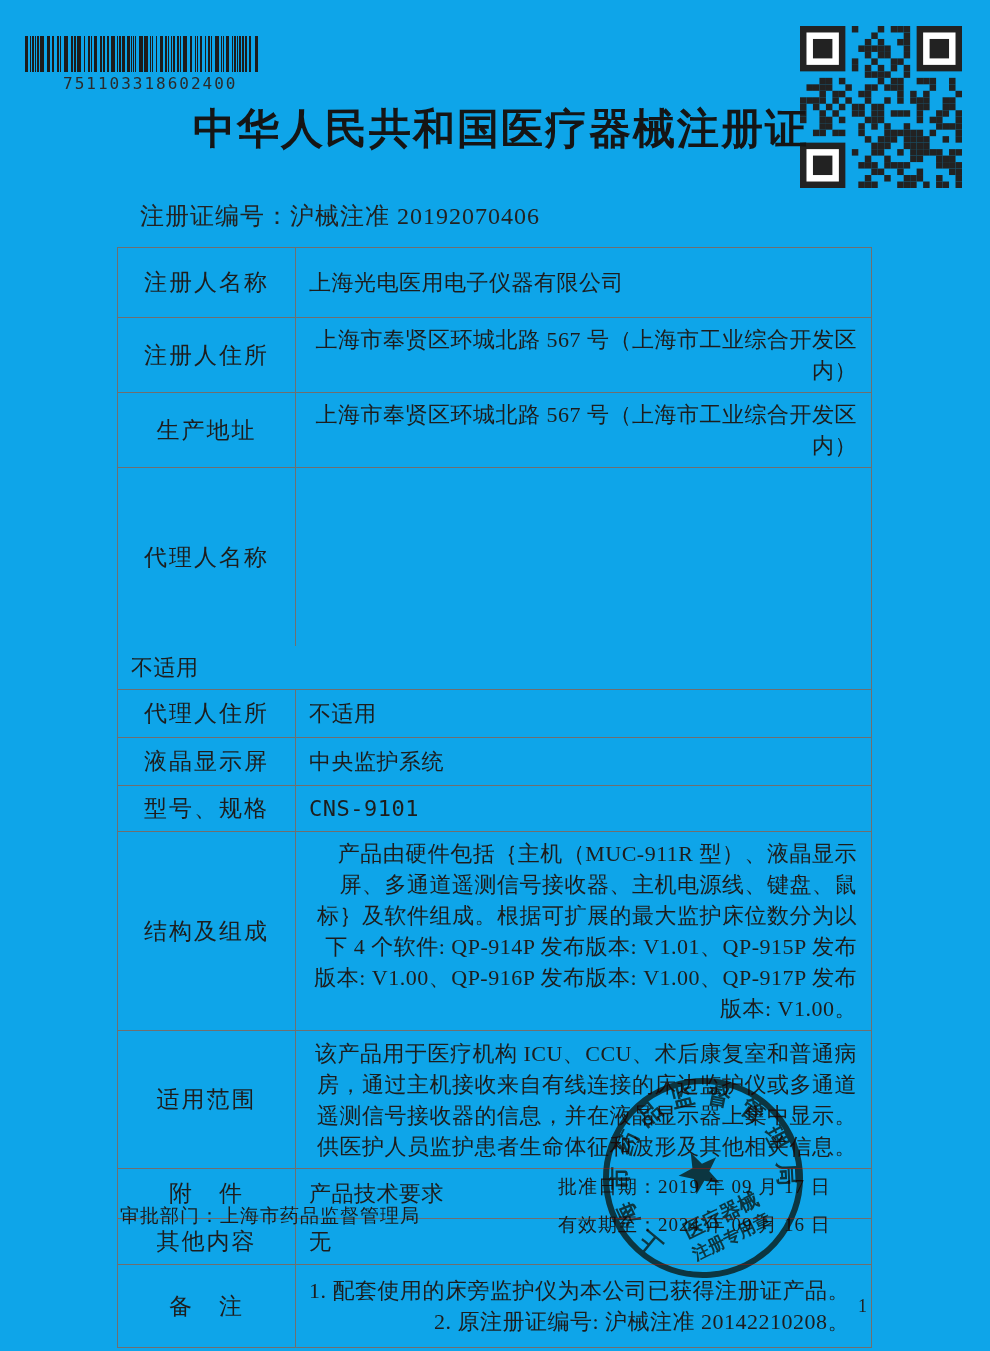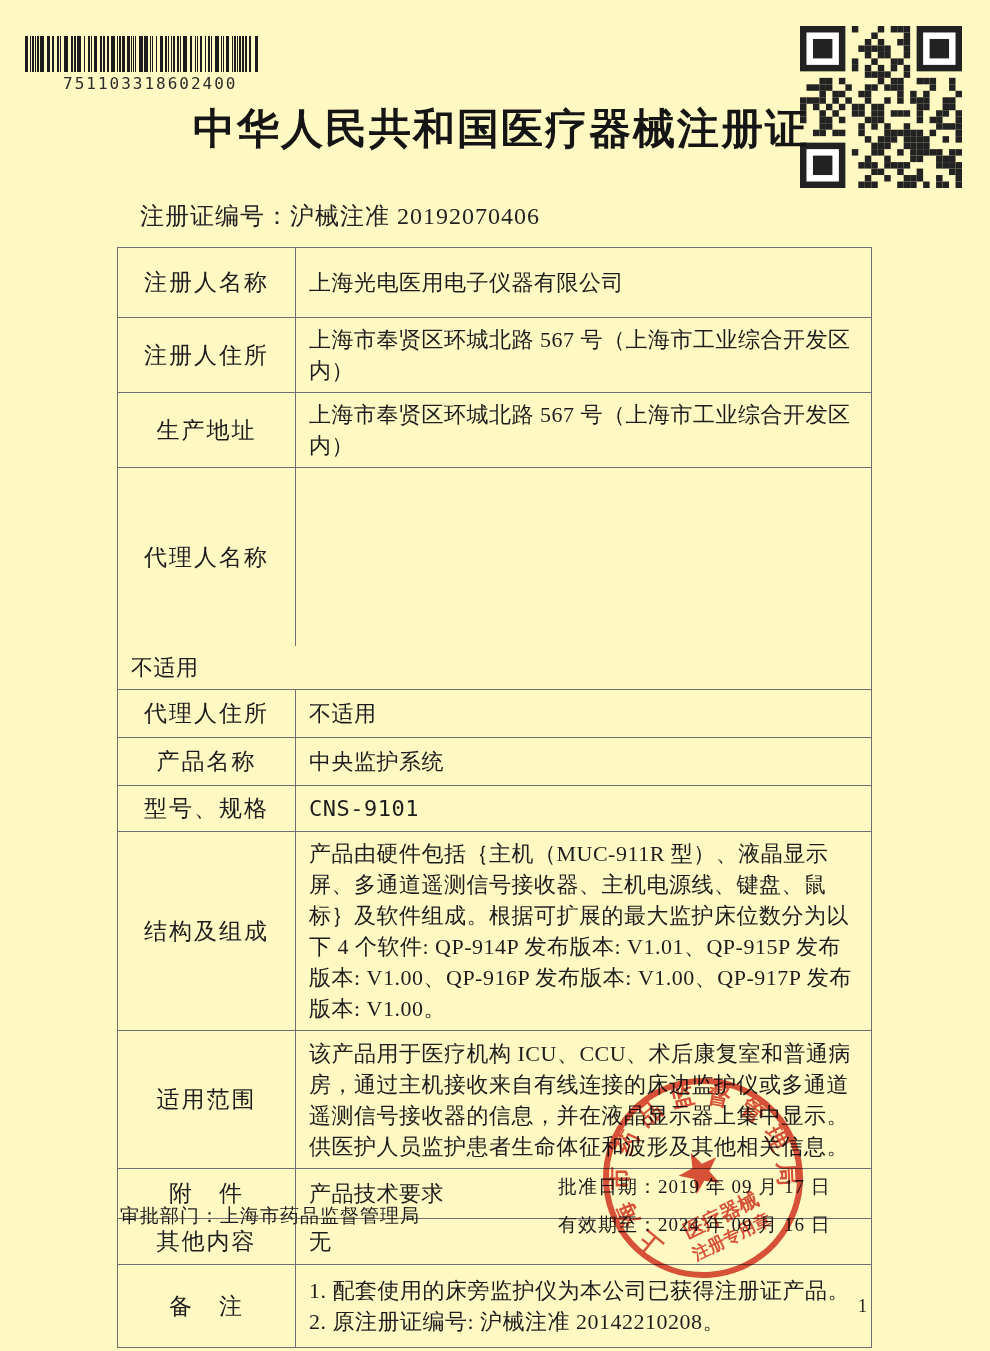--- a/index.html
+++ b/index.html
@@ -5,21 +5,21 @@
   :root { --seal: #d23a2c; --ink: #1b1b1b; --line: #6f6f6f; }
   * { box-sizing: border-box; margin: 0; padding: 0; }
   html, body { width: 990px; height: 1351px; }
   body {
     background: #ffffff;
     font-family: "Liberation Serif", "DejaVu Serif", serif;
     color: var(--ink);
     position: relative;
     overflow: hidden;
   }
-  .page { position: absolute; inset: 0; background: #fef9c3; }
+  .page { position: absolute; inset: 0; background: #0ea5e9; }
 
   
   .barcode-block { position: absolute; left: 25px; top: 36px; width: 238px; }
   .barcode-block svg { display: block; }
   .barcode-num {
     font-family: "DejaVu Sans Mono", "Liberation Mono", monospace;
     font-size: 16px; letter-spacing: 2px; color: #2b2b2b;
     padding-left: 38px; margin-top: 2px;
   }
 
@@ -48,21 +48,21 @@
   .row { display: flex; border-bottom: 1px solid var(--line); }
   .cell { color: #1d1d1d; }
   .cell.label {
     width: 178px; flex: 0 0 178px;
     border-right: 1px solid var(--line);
     display: flex; align-items: center; justify-content: center;
     text-align: center; letter-spacing: 2px; font-size: 23px;
   }
   .cell.value {
     flex: 1 1 auto; display: flex; align-items: center;
-    padding: 6px 14px 6px 13px; line-height: 31px; letter-spacing: 0.5px;
+    padding: 6px 14px 6px 13px; line-height: 31px; letter-spacing: 0.5px; text-align: right;
   }
   .r0 { min-height: 70px; } .r1 { min-height: 70px; } .r2 { min-height: 72px; }
   .r3 { min-height: 58px; flex-direction: column; } .r4 { min-height: 48px; } .r5 { min-height: 48px; }
   .r6 { min-height: 46px; } .r7 { min-height: 196px; } .r8 { min-height: 138px; }
   .r9 { min-height: 50px; } .r10 { min-height: 46px; } .r11 { min-height: 83px; }
   .mono { font-family: "DejaVu Sans Mono", "Liberation Mono", monospace; }
 
   
   .footer-dept { position: absolute; left: 120px; top: 1203px; font-size: 19px; letter-spacing: 1px; }
   .footer-dates { position: absolute; left: 558px; top: 1174px; font-size: 19px; letter-spacing: 1px; text-align: center; }
@@ -388,21 +388,21 @@
     </div>
     <div class="row r3">
       <div class="cell label">代理人名称</div>
       <div class="cell value">不适用</div>
     </div>
     <div class="row r4">
       <div class="cell label">代理人住所</div>
       <div class="cell value">不适用</div>
     </div>
     <div class="row r5">
-      <div class="cell label">产品名称</div>
+      <div class="cell label">液晶显示屏</div>
       <div class="cell value">中央监护系统</div>
     </div>
     <div class="row r6">
       <div class="cell label">型号、规格</div>
       <div class="cell value mono">CNS-9101</div>
     </div>
     <div class="row r7">
       <div class="cell label">结构及组成</div>
       <div class="cell value">产品由硬件包括｛主机（MUC-911R 型）、液晶显示屏、多通道遥测信号接收器、主机电源线、键盘、鼠标｝及软件组成。根据可扩展的最大监护床位数分为以下 4 个软件: QP-914P 发布版本: V1.01、QP-915P 发布版本: V1.00、QP-916P 发布版本: V1.00、QP-917P 发布版本: V1.00。</div>
     </div>

